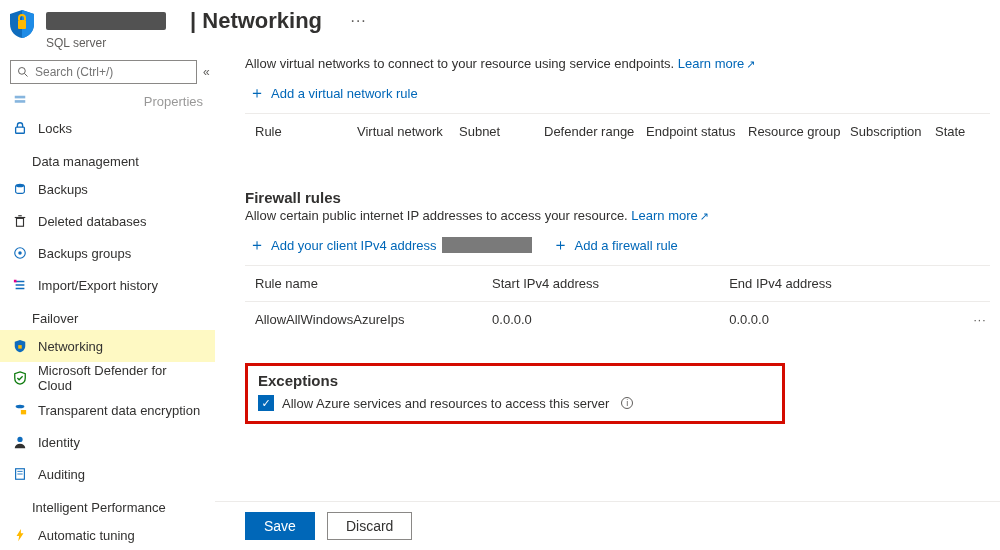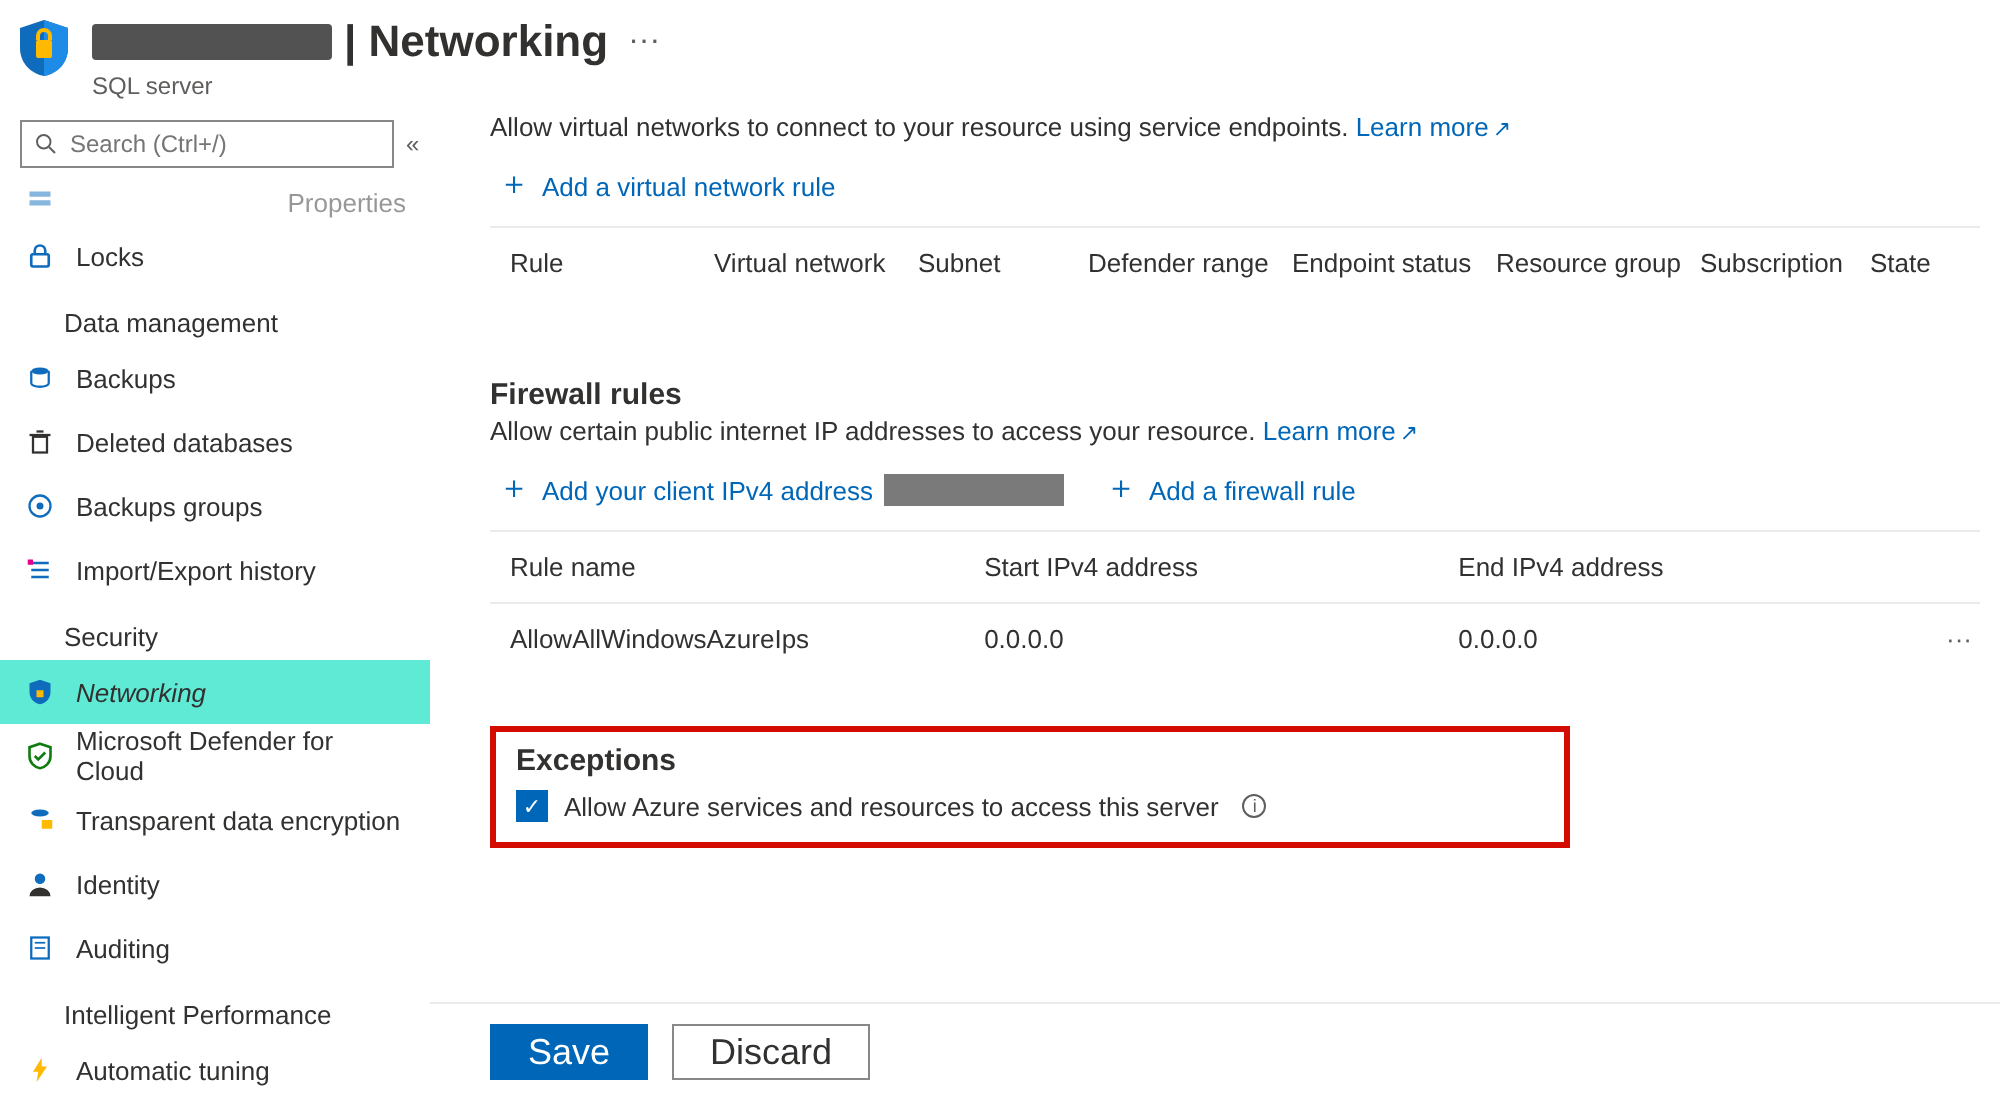--- a/index.html
+++ b/index.html
@@ -3,41 +3,41 @@
 <meta charset="utf-8">
 <style>
 * { box-sizing: border-box; margin: 0; padding: 0; font-family: "Segoe UI", Arial, sans-serif; }
 body { width: 1000px; height: 550px; font-size: 13px; color: #323130; background: #fff; overflow: hidden; }
 
 .page { display: flex; flex-direction: column; height: 100%; }
 
 
 .header { display: flex; align-items: flex-start; padding: 8px 6px 6px 6px; }
 .hdr-icon { width: 32px; height: 32px; margin-right: 8px; flex-shrink:0; }
-.hdr-title-row { display:flex; align-items:center; gap:4px; }
+.hdr-title-row { display:flex; align-items:center; gap:22px; }
 .hdr-title { font-size: 22px; font-weight:600; }
 .hdr-redacted { display:inline-block; width:120px; height:18px; background:#525252; border-radius:2px; margin-right:2px;}
 .hdr-sub { font-size:12px; color:#605e5c; margin-top:2px; }
 .hdr-more { color:#605e5c; font-size:16px; margin-left:6px; cursor:pointer; }
 
 
 .body { display:flex; flex:1; overflow:hidden; }
 
 
 .sidebar { width:215px; border-right:none; padding:4px 0 0 0; display:flex; flex-direction:column; position:relative;}
 .search-wrap { display:flex; align-items:center; padding:0 6px 6px 10px; gap:6px;}
 .search-box { flex:1; display:flex; align-items:center; border:1px solid #8a8886; height:24px; padding:0 6px; gap:6px; }
 .search-box input { border:none; outline:none; font-size:12px; flex:1; background:transparent; }
 .collapse-icon { color:#605e5c; font-size:12px; cursor:pointer; }
 .scroll { flex:1; overflow-y:auto; position:relative; }
 .scroll::-webkit-scrollbar { width:10px; }
 .scroll::-webkit-scrollbar-thumb { background:#c8c6c4; }
 .nav-group-label { font-size:13px; font-weight:400; color:#323130; padding:10px 12px 4px 12px;margin-left:20px; }
 .nav-item { display:flex; align-items:center; gap:10px; padding:6px 12px; cursor:pointer; height:32px;}
-.nav-item.selected { background:#5eead4;font-style:italic; }
+.nav-item.selected { background:#fef9c3; }
 .nav-item .nicon { width:16px; height:16px; display:flex; align-items:center; justify-content:center; flex-shrink:0; }
 .nav-item .nlabel { font-size:13px; }
 
 
 .main { flex:1; overflow:hidden; position:relative; display:flex; flex-direction:column;}
 .main-scroll { flex:1; overflow-y:auto; padding:0 10px 0 30px; position:relative;}
 .main-scroll::-webkit-scrollbar { width:10px;}
 .main-scroll::-webkit-scrollbar-thumb{ background:#c8c6c4;}
 .section-h { font-size:15px; font-weight:600; margin:6px 0 2px 0; }
 .section-p { font-size:13px; color:#323130; margin-bottom:4px;}
@@ -61,21 +61,21 @@
 .vnet .col:nth-child(8){width:60px;}
 .fw .col:nth-child(1){width:240px;}
 .fw .col:nth-child(2){width:240px;}
 .fw .col:nth-child(3){width:220px;}
 .fw .col:nth-child(4){width:40px; text-align:right; color:#605e5c; cursor:pointer;}
 .exceptions-box { border:3px solid #d40b00; padding:6px 12px 10px 10px; margin-top:26px; width:540px;}
 .check-row { display:flex; align-items:center; gap:8px; margin-top:6px;}
 .check { width:16px; height:16px; background:#0067b8; display:flex; align-items:center; justify-content:center; color:#fff; font-size:11px; cursor:pointer; flex-shrink:0;}
 .info-icon { width:12px;height:12px;border:1px solid #605e5c;border-radius:50%;display:inline-flex;align-items:center;justify-content:center;font-size:9px;color:#605e5c; margin-left:4px;}
 .footer { border-top:1px solid #edebe9; padding:10px 0 10px 30px; display:flex; gap:12px;}
-.btn { height:28px; padding:0 18px; font-size:18px; cursor:pointer; border:1px solid transparent;}
+.btn { height:28px; padding:0 18px; font-size:14px; cursor:pointer; border:1px solid transparent;}
 .btn.primary { background:#0067b8; color:#fff;}
 .btn.secondary { background:#fff; color:#323130; border:1px solid #8a8886;}
 .fw-add-row { display:flex; gap:20px; padding:10px 0 12px 4px;}
 .spacer-top{height:0;}
 </style>
 </head>
 <body>
 
 <div class="page">
 
@@ -161,21 +161,21 @@
         <div class="nav-item">
           <span class="nicon">
               <svg width="14" height="14" viewBox="0 0 16 16">
                 <path d="M3 4h10M3 8h10M3 12h10" stroke="#0f6cbd" stroke-width="1.5"></path>
                 <rect x="1" y="2" width="3" height="3" fill="#e3008c"></rect>
               </svg>
             </span>
           <span class="nlabel">Import/Export history</span>
         </div>
 
-        <div class="nav-group-label">Security</div>
+        <div class="nav-group-label">Failover</div>
         <div class="nav-item selected">
           <span class="nicon">
               <svg width="14" height="14" viewBox="0 0 16 16">
                 <path d="M8 1 L14 3 V8 C14 12 11 14.5 8 15 C5 14.5 2 12 2 8 V3 Z" fill="#0f6cbd"></path>
                 <rect x="6" y="7" width="4" height="4" fill="#ffb900"></rect>
               </svg>
             </span>
           <span class="nlabel">Networking</span>
         </div>
         <div class="nav-item">

